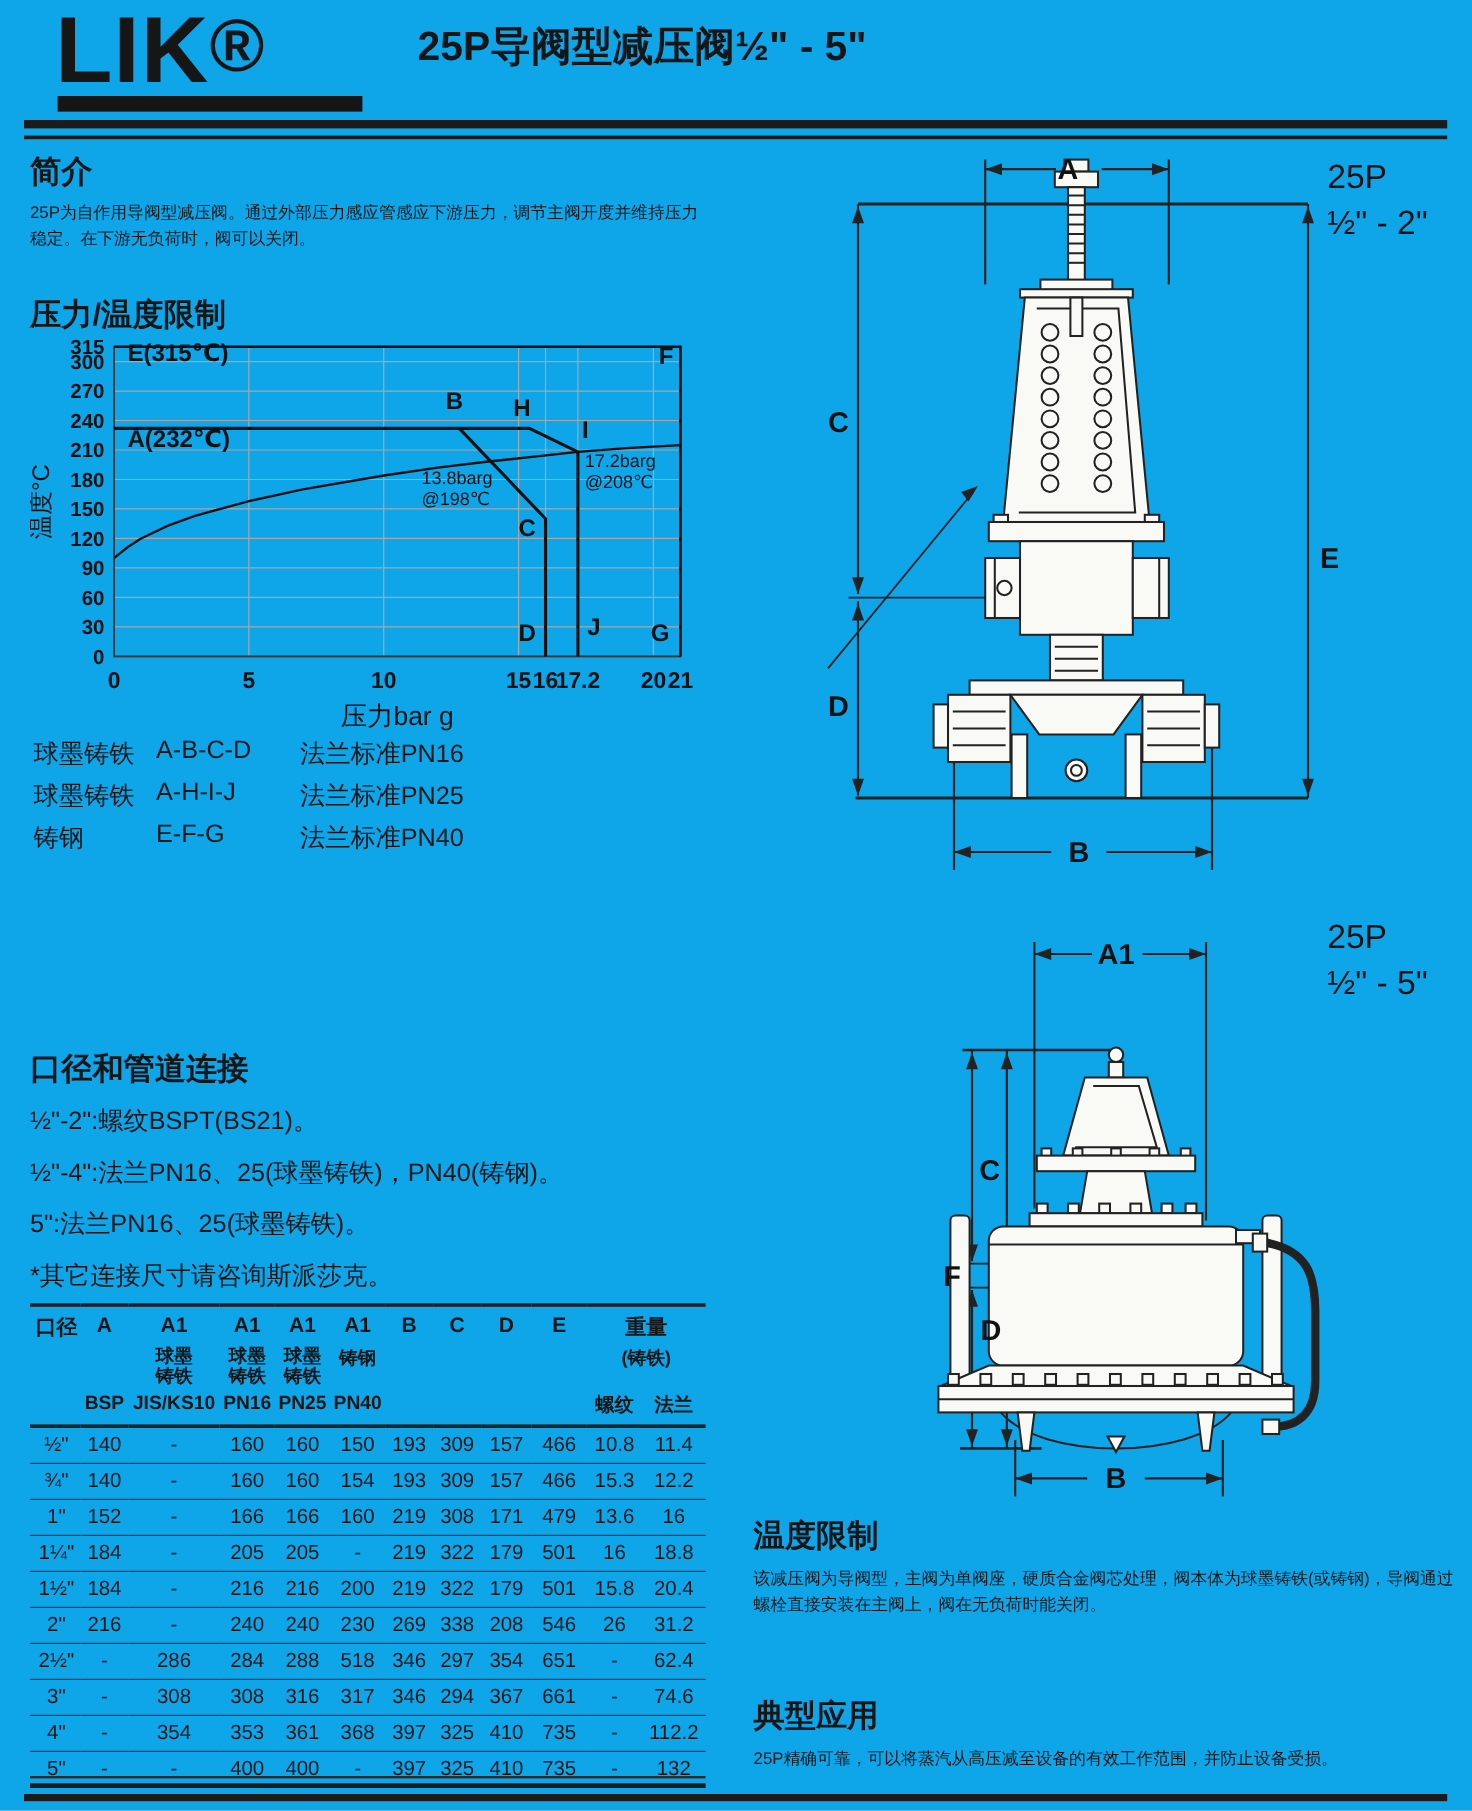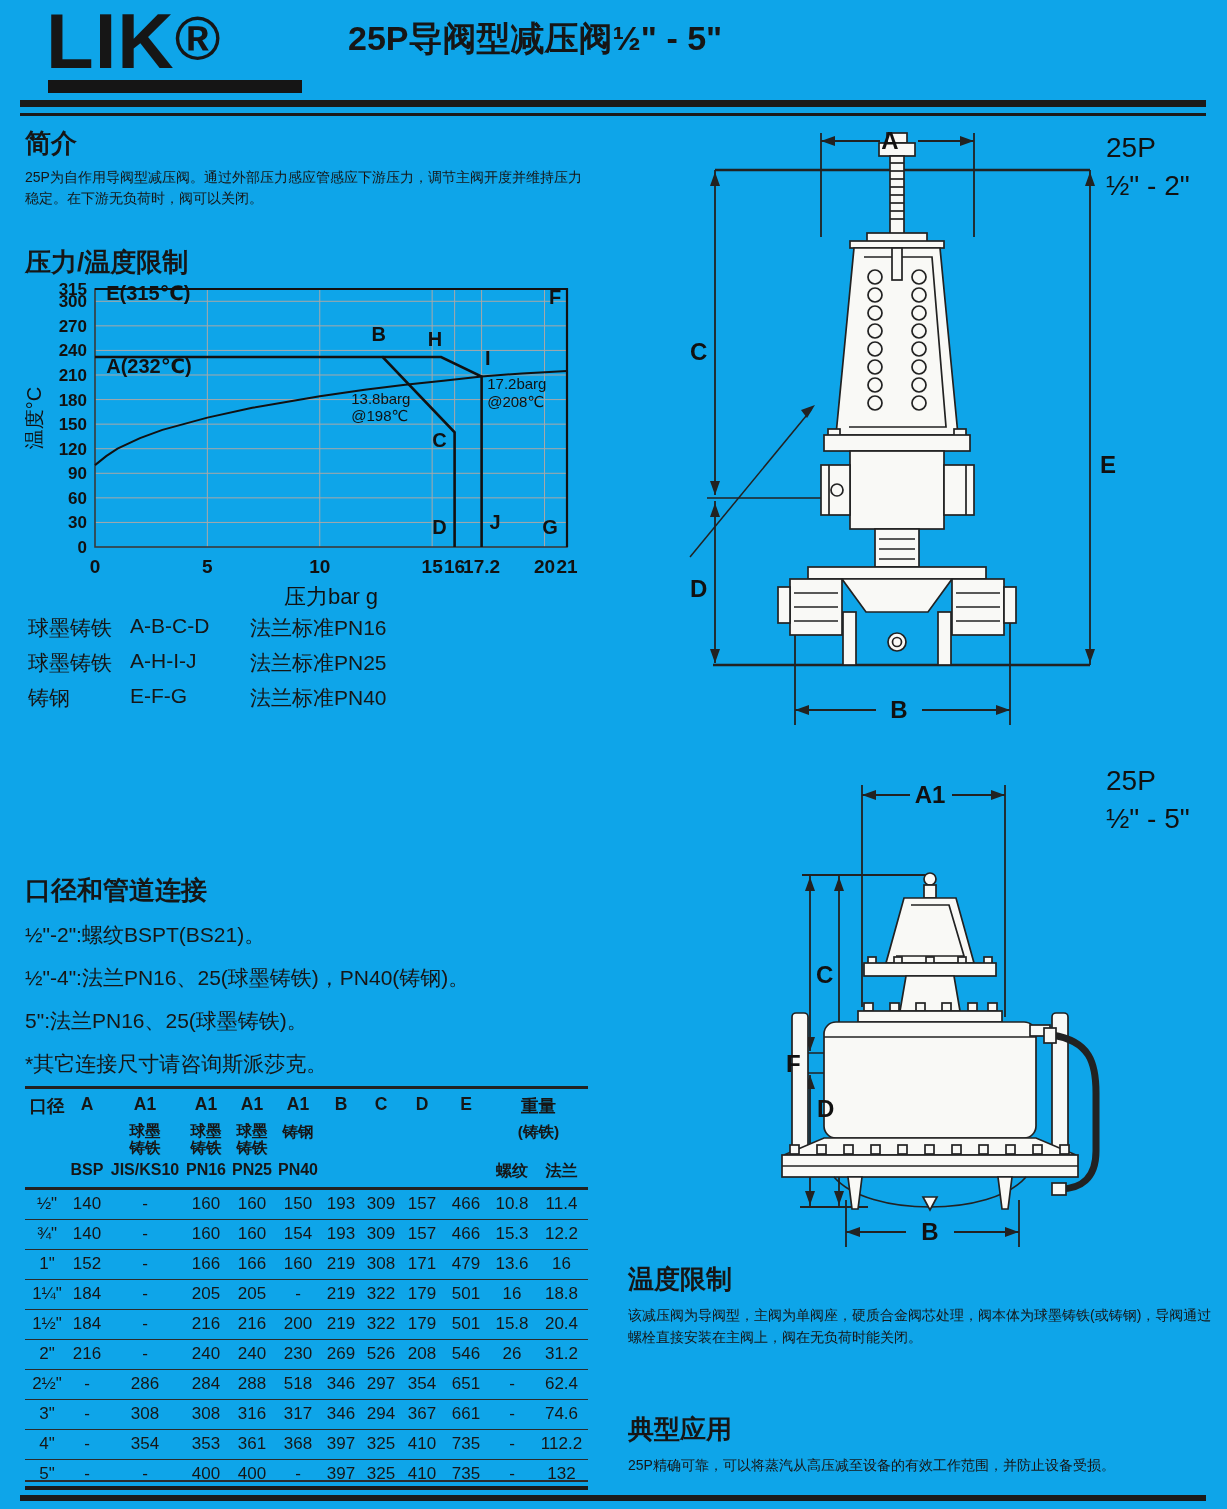--- a/index.html
+++ b/index.html
@@ -308,21 +308,21 @@
             <td>20.4</td>
           </tr>
           <tr>
             <td>2"</td>
             <td>216</td>
             <td>-</td>
             <td>240</td>
             <td>240</td>
             <td>230</td>
             <td>269</td>
-            <td>526</td>
+            <td>338</td>
             <td>208</td>
             <td>546</td>
             <td>26</td>
             <td>31.2</td>
           </tr>
           <tr>
             <td>2½"</td>
             <td>-</td>
             <td>286</td>
             <td>284</td>

